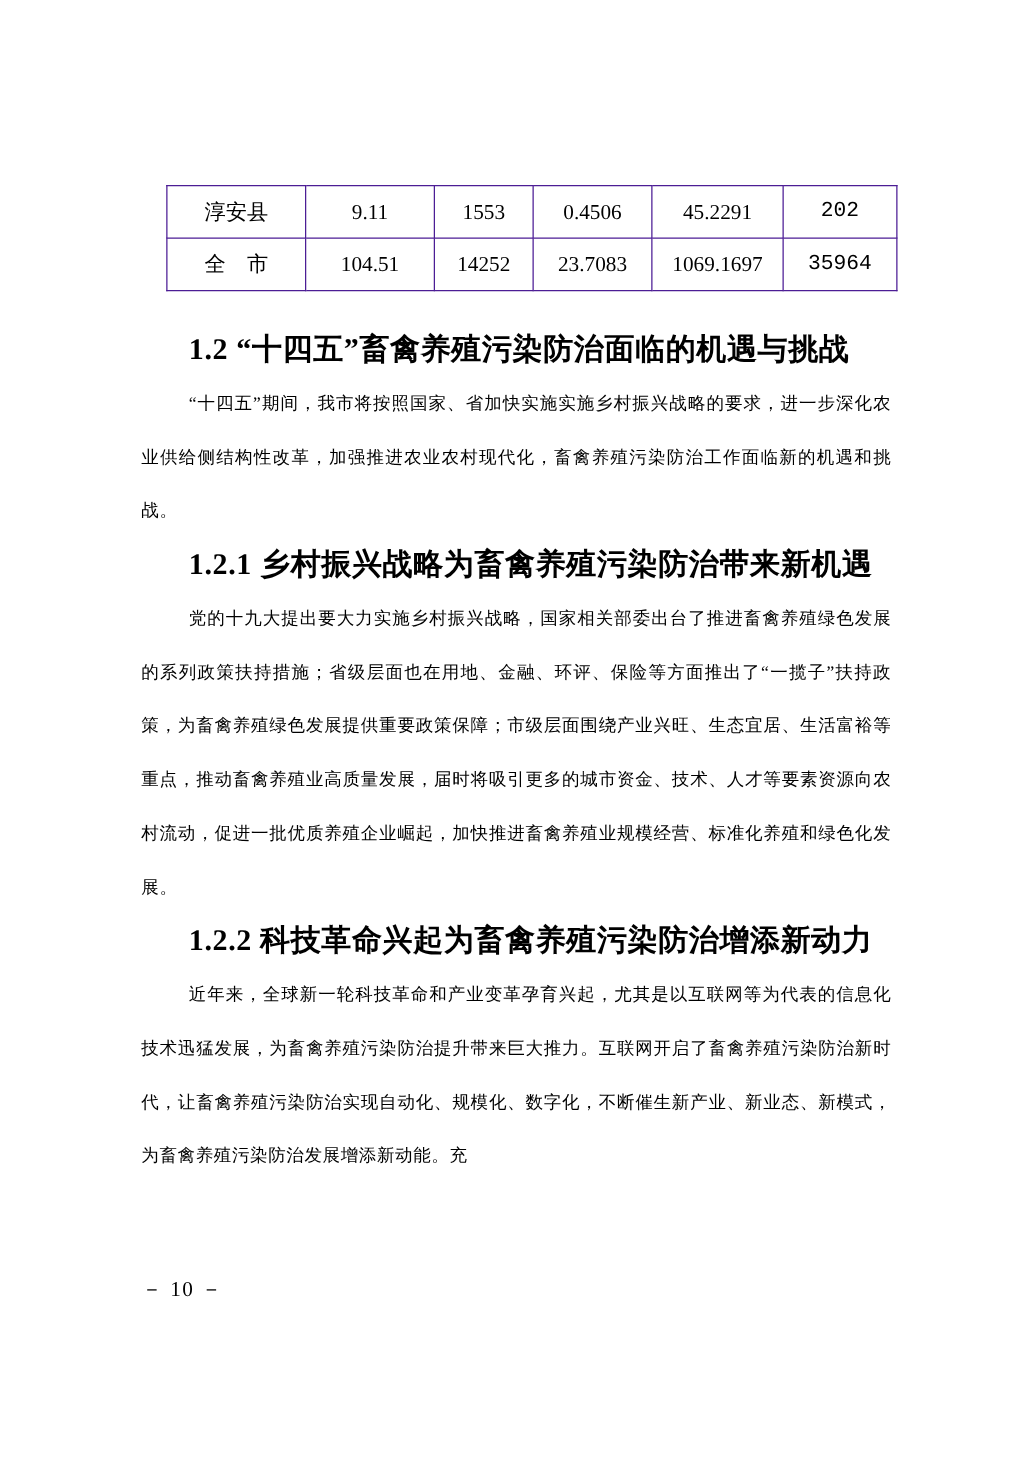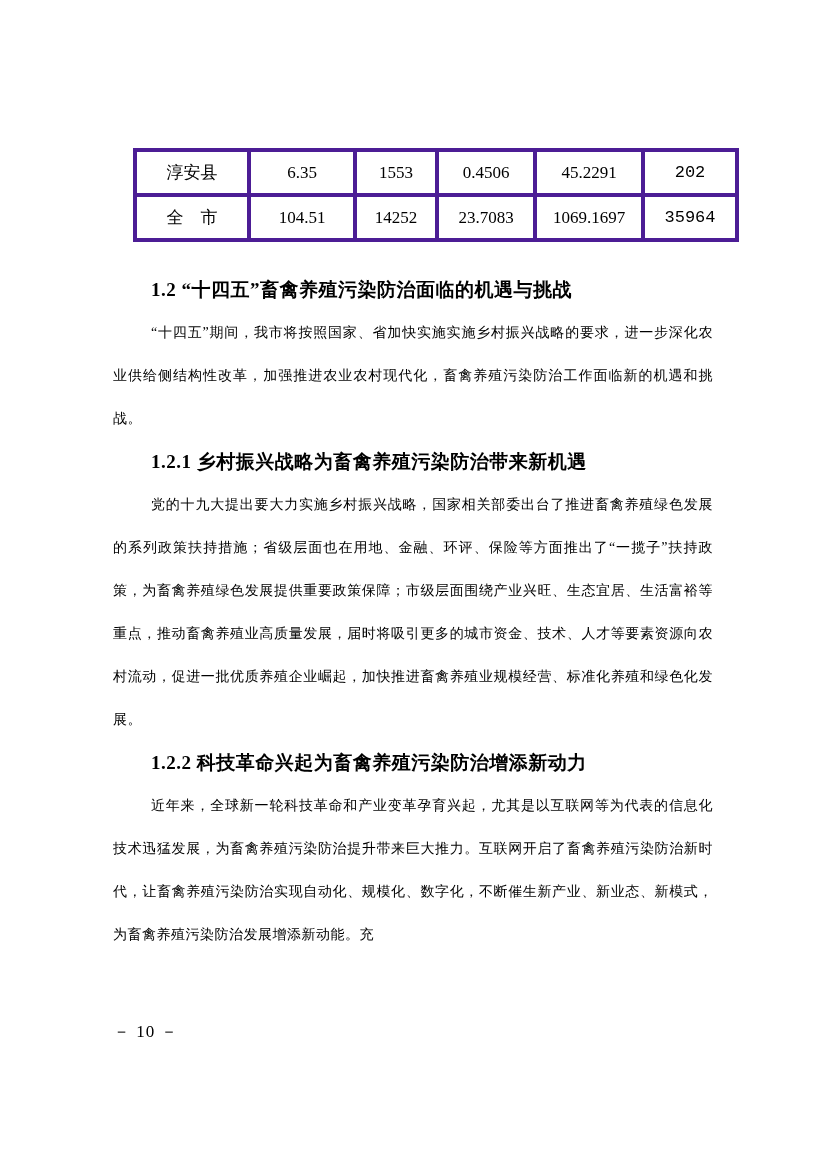--- a/index.html
+++ b/index.html
@@ -22,21 +22,21 @@
     top: 148px;
     width: 600px;
   }
   table.data-table {
     border-collapse: collapse;
     margin-left: 20px;
     table-layout: fixed;
     width: 578px;
   }
   table.data-table td {
-    border: 4px solid #4c1d95;
+    border: 1px solid #4c1d95;
     height: 41px;
     text-align: center;
     vertical-align: middle;
     font-size: 17px;
     padding: 0;
     overflow: hidden;
     white-space: nowrap;
   }
   table.data-table td:nth-child(1) { width: 110px; }
   table.data-table td:nth-child(2) { width: 102px; }
@@ -46,21 +46,21 @@
   table.data-table td:nth-child(6) { width: 90px; font-family: Liberation Mono, monospace;  }
   .body-text {
     font-size: 14px;
     line-height: 43px;
     text-align: justify;
     text-indent: 38px;
     margin: 0;
     letter-spacing: 0.5px;
   }
   h2.doc-heading {
-    font-size: 19px;
+    font-size: 24px;
     line-height: 43px;
     font-weight: bold;
     text-indent: 38px;
     margin: 0;
     letter-spacing: 0.5px;
   }
   h2.first-heading {
     margin-top: 26px;
   }
   .footer-pagenum {
@@ -74,21 +74,21 @@
 </head>
 <body>
 
 <div class="page">
   <div class="content">
 
     <table class="data-table">
       <tbody>
         <tr>
           <td>淳安县</td>
-          <td>6.35</td>
+          <td>9.11</td>
           <td>1553</td>
           <td>0.4506</td>
           <td>45.2291</td>
           <td>202</td>
         </tr>
         <tr>
           <td>全　市</td>
           <td>104.51</td>
           <td>14252</td>
           <td>23.7083</td>

